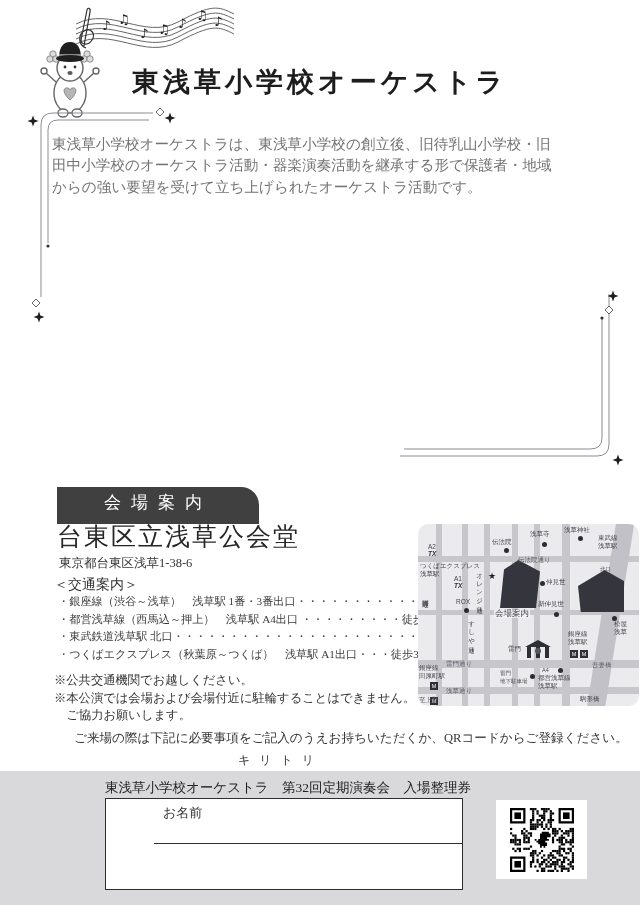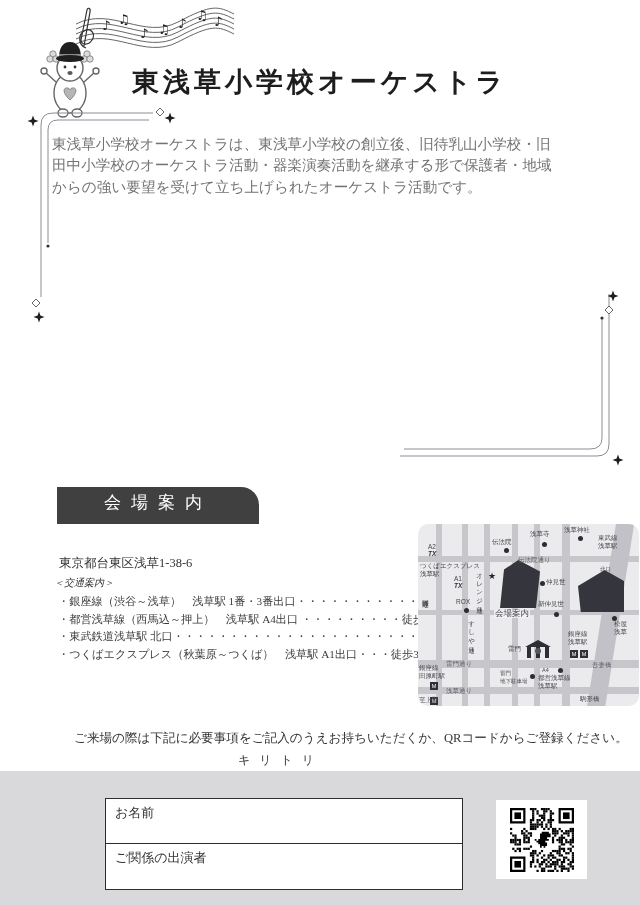--- a/index.html
+++ b/index.html
@@ -15,21 +15,21 @@
   .intro{left:52px;top:134px;width:552px;font-size:14.6px;line-height:21.3px;color:#737373;}
   .intro p{margin:0 0 0 0;}
   .intro p.p1{margin-bottom:19px;}
   .intro p.p2{margin-bottom:9px;}
 
   
   .band{left:57px;top:487px;width:202px;height:37px;background:#404040;border-radius:0 18px 0 0;
         color:#fff;font-size:17px;letter-spacing:10px;text-align:center;line-height:31px;}
   .venue-name{left:57px;top:520px;font-size:25px;letter-spacing:2px;color:#262626;}
   .venue-addr{left:59px;top:555px;font-size:12.5px;}
-  .access-head{left:54px;top:576px;font-size:10px;font-style:italic;}
+  .access-head{left:54px;top:576px;font-size:14px;}
   .access{left:58px;top:593px;font-size:11.2px;line-height:17.6px;color:#3b3b3b;}
   .notes{left:54px;top:672px;font-size:12.3px;line-height:17.5px;}
   .visit-note{left:74px;top:730px;font-size:12.6px;}
 
   
   .map{left:418px;top:524px;width:221px;height:182px;background:#ebebed;border-radius:10px;overflow:hidden;}
   .st{position:absolute;background:#c6c6cb;}
   .river{position:absolute;left:183px;top:-25px;width:18px;height:240px;background:#c1c1c7;transform:rotate(9deg);}
   .river span{position:absolute;left:4px;top:86px;writing-mode:vertical-rl;color:#fff;font-size:7px;letter-spacing:2px;}
   .map-label{position:absolute;font-size:6.5px;line-height:7.5px;color:#45454d;white-space:pre-line;
@@ -45,21 +45,21 @@
   .bldg{position:absolute;background:#35353d;}
   .kokaido{left:82px;top:36px;width:40px;height:48px;clip-path:polygon(46% 0%,100% 24%,90% 100%,0% 100%,10% 20%);}
   .tobu{left:160px;top:46px;width:46px;height:42px;clip-path:polygon(0 38%,58% 0,100% 26%,100% 100%,6% 100%);}
   .star{position:absolute;left:70px;top:47px;font-size:9px;color:#222;}
   .gate{position:absolute;left:106px;top:116px;width:28px;height:18px;}
 
   
   .kiritori{left:238px;top:752px;font-size:12px;letter-spacing:9px;color:#3a3a3a;}
   .footer{left:0;top:771px;width:640px;height:134px;background:#d9d9db;}
   .ticket-title{left:105px;top:779px;font-size:13.5px;color:#222;}
-  .formbox{left:105px;top:798px;width:358px;height:92px;background:#fff;border:1.4px solid #2d2d2d;box-sizing:border-box;}
+  .formbox{left:105px;top:798px;width:358px;height:92px;background:#fff;border:1.4px solid #2d2d2d;box-sizing:border-box;padding-left:48px;}
   .formrow{position:relative;height:45px;box-sizing:border-box;padding:5px 9px;font-size:13px;color:#333;}
   .formrow.first{border-bottom:1.2px solid #2d2d2d;}
   .qr{left:496px;top:800px;width:91px;height:79px;background:#fff;display:flex;align-items:center;justify-content:center;}
   .qr svg{width:64px;height:64px;}
 </style>
 </head>
 <body>
 
 <div class="page">
 
@@ -140,27 +140,33 @@
     </g>
   </svg>
 
   <div class="abs intro">
     <p class="pre p1">東浅草小学校オーケストラは、東浅草小学校の創立後、旧待乳山小学校・旧
 田中小学校のオーケストラ活動・器楽演奏活動を継承する形で保護者・地域
 からの強い要望を受けて立ち上げられたオーケストラ活動です。</p>
   </div>
 
   <div class="abs band">会場案内</div>
+  <div class="abs venue-name">台東区立浅草公会堂</div>
   <div class="abs venue-addr">東京都台東区浅草1-38-6</div>
   <div class="abs access-head">＜交通案内＞</div>
   <div class="abs access">
     <div>・銀座線（渋谷～浅草）　浅草駅 1番・3番出口・・・・・・・・・・・徒歩5分</div>
     <div>・都営浅草線（西馬込～押上）　浅草駅 A4出口 ・・・・・・・・・徒歩7分</div>
     <div>・東武鉄道浅草駅 北口・・・・・・・・・・・・・・・・・・・・・・・・・・・・・徒歩5分</div>
     <div>・つくばエクスプレス（秋葉原～つくば）　浅草駅 A1出口・・・徒歩3分</div>
+  </div>
+  <div class="abs notes">
+    <div>※公共交通機関でお越しください。</div>
+    <div>※本公演では会場および会場付近に駐輪することはできません。</div>
+    <div>　ご協力お願いします。</div>
   </div>
   <div class="abs visit-note">ご来場の際は下記に必要事項をご記入のうえお持ちいただくか、QRコードからご登録ください。</div>
 
   <div class="abs map">
     <div class="st" style="left:18px;top:0;width:6px;height:182px"></div>
     <div class="st" style="left:44px;top:0;width:6px;height:182px"></div>
     <div class="st" style="left:66px;top:0;width:6px;height:182px"></div>
     <div class="st" style="left:94px;top:0;width:6px;height:182px"></div>
     <div class="st" style="left:116px;top:0;width:6px;height:182px"></div>
     <div class="st" style="left:144px;top:0;width:8px;height:182px"></div>
@@ -233,26 +239,24 @@
 田原町駅</div>
     <div class="map-label onstreet" style="left:28px;top:136px">雷門通り</div>
     <div class="map-label onstreet" style="left:28px;top:163px">浅草通り</div>
     <div class="map-label onstreet" style="left:1px;top:172px">至上野</div>
     <div class="map-label" style="left:162px;top:171px">駒形橋</div>
   </div>
 
   <div class="abs kiritori">キリトリ</div>
 
   <div class="abs footer"></div>
+  <div class="abs ticket-title">東浅草小学校オーケストラ　第32回定期演奏会　入場整理券</div>
   <div class="abs formbox">
     <div class="formrow first">
       <span>お名前</span>
-    </div>
-    <div class="formrow">
-      <span>ご関係の出演者</span>
     </div>
   </div>
 
   <div class="abs qr">
     <svg viewBox="0 0 29 29">
       <rect x="0" y="0" width="29" height="29" fill="#fff"></rect>
       <g fill="#000">
         <path d="M0,0 h7 v7 h-7 z M1,1 v5 h5 v-5 z" fill-rule="evenodd"></path>
         <rect x="2" y="2" width="3" height="3"></rect>
         <path d="M22,0 h7 v7 h-7 z M23,1 v5 h5 v-5 z" fill-rule="evenodd"></path>

